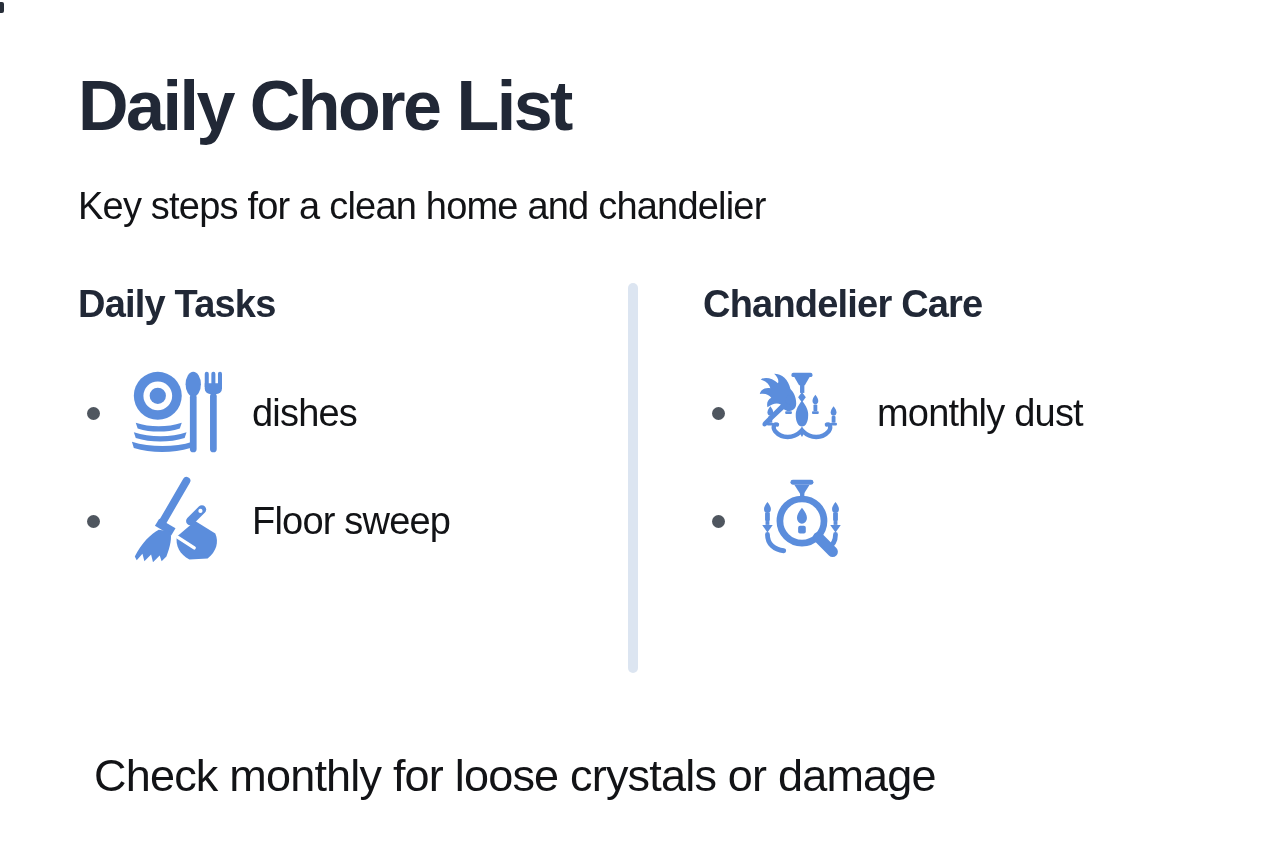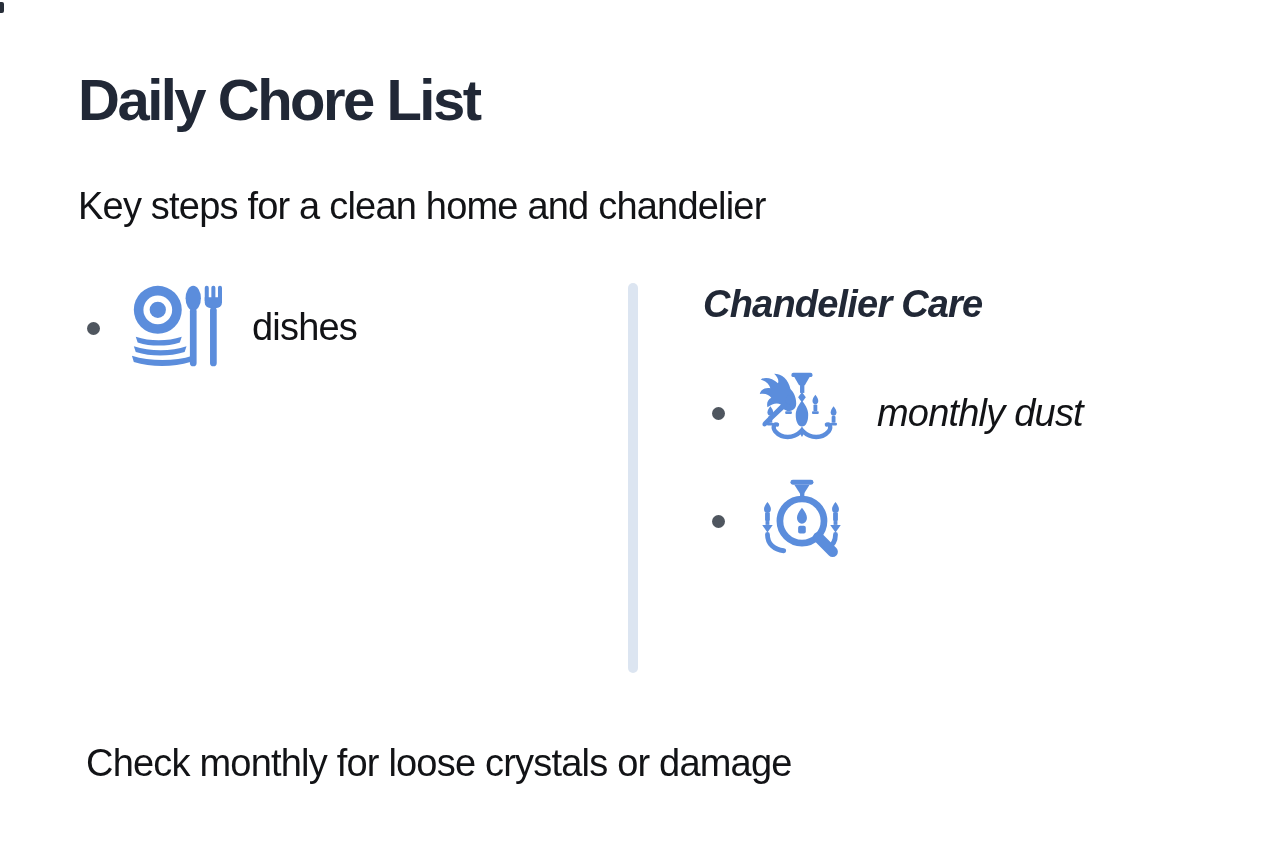--- a/index.html
+++ b/index.html
@@ -11,33 +11,33 @@
   .page{
     position:relative;width:1264px;height:848px;overflow:hidden;
     background:var(--background,#ffffff);
   }
   .corner-artifact{
     position:absolute;left:0;top:2px;width:4px;height:11px;
     background:#272e39;border-radius:0 2px 2px 0;
   }
   .title{
     position:absolute;left:78px;top:70px;margin:0;
-    font-size:58px;font-weight:800;letter-spacing:-2.5px;line-height:1.05;
+    font-size:70px;font-weight:800;letter-spacing:-2.5px;line-height:1.05;
     color:var(--heading-text,#212836);
   }
   .subtitle{
     position:absolute;left:78px;top:184px;margin:0;
     font-size:38px;font-weight:400;letter-spacing:-0.8px;line-height:1.2;
     color:var(--body-text,#121316);
   }
   .col{
     position:absolute;top:282px;width:520px;
   }
   .col.left{left:78px;}
-  .col.right{left:703px;font-style:italic;}
+  .col.right{left:703px;}
   .col h2{
     margin:0 0 40px 0;
     font-size:38px;font-weight:700;letter-spacing:-0.8px;line-height:1.2;
     color:var(--heading-text,#212836);
   }
   .col ul{list-style:none;margin:0;padding:0;}
   .item{display:flex;align-items:center;height:92px;margin-bottom:16px;}
   .bullet{
     flex:none;width:13px;height:13px;border-radius:50%;
     background:var(--bullet-dot,#4f565f);margin:0 30px 0 9px;
@@ -46,35 +46,36 @@
   .icon svg{width:100%;height:100%;display:block;}
   .label{
     font-size:38px;letter-spacing:-0.8px;line-height:1.2;
     color:var(--body-text,#121316);white-space:nowrap;
   }
   .divider{
     position:absolute;left:628px;top:283px;width:10px;height:390px;
     border-radius:5px;background:var(--divider,#dce5f1);
   }
   .footer-note{
-    position:absolute;left:78px;top:732px;margin:8px;
-    font-size:38px;letter-spacing:-0.8px;line-height:1.25;
+    position:absolute;left:78px;top:732px;margin:16px;
+    font-size:45px;letter-spacing:-0.8px;line-height:1.25;
     color:var(--body-text,#121316);
   }
 </style>
 </head>
 <body>
 
 <div class="page">
   <div class="corner-artifact"></div>
 
   <h1 class="title">Daily Chore List</h1>
   <p class="subtitle">Key steps for a clean home and chandelier</p>
 
   <section class="col left">
+    <h2>Daily Tasks</h2>
     <ul>
 
       <li class="item">
         <span class="bullet"></span>
         <span class="icon">
           <svg viewBox="0 0 96 96" fill="currentColor" aria-hidden="true">
             <circle cx="29" cy="29" r="25"></circle>
             <circle cx="29" cy="29" r="15" fill="#fff"></circle>
             <circle cx="29" cy="29" r="8.5"></circle>
             <path d="M6 57 c15 5 33 5 48 0 l-2 6 c-14 4.5 -30 4.5 -44 0 z"></path>
@@ -86,20 +87,35 @@
             <rect x="84.9" y="4" width="4.2" height="17" rx="2"></rect>
             <rect x="91.8" y="4" width="4.2" height="17" rx="2"></rect>
             <path d="M78 16 h18 v5.5 a5.5 5.5 0 0 1 -5.5 5.5 h-7 a5.5 5.5 0 0 1 -5.5 -5.5 z"></path>
             <rect x="83.5" y="26" width="7" height="62" rx="3.5"></rect>
           </svg>
         </span>
         <span class="label">dishes</span>
       </li>
 
 
+      <li class="item">
+        <span class="bullet"></span>
+        <span class="icon">
+          <svg viewBox="0 0 96 96" fill="currentColor" aria-hidden="true">
+            <line x1="59" y1="5" x2="34" y2="48" stroke="currentColor" stroke-width="8" stroke-linecap="round"></line>
+            <path d="M26 52 l17 10 4.5-7.5 -17-10 z"></path>
+            <path d="M30 56 C22 60 12 70 5 84 L7 88 L13 81 L15 89 L22 82 L24 90 L31 83 L33 89 L38 84 C42 74 44 64 42 58 Z"></path>
+            <line x1="63" y1="47" x2="75" y2="35" stroke="currentColor" stroke-width="9" stroke-linecap="round"></line>
+            <circle cx="73.5" cy="36.5" r="2.2" fill="#fff"></circle>
+            <path d="M49 63 L68 47 L89 60 C93 69 90 79 81 86 L62 87 C52 82 47 72 49 63 Z"></path>
+            <path d="M50 64 L67 75" stroke="#fff" stroke-width="3.5" stroke-linecap="round" fill="none"></path>
+          </svg>
+        </span>
+        <span class="label">Floor sweep</span>
+      </li>
 
     </ul>
   </section>
 
   <div class="divider"></div>
 
   <section class="col right">
     <h2>Chandelier Care</h2>
     <ul>
 

